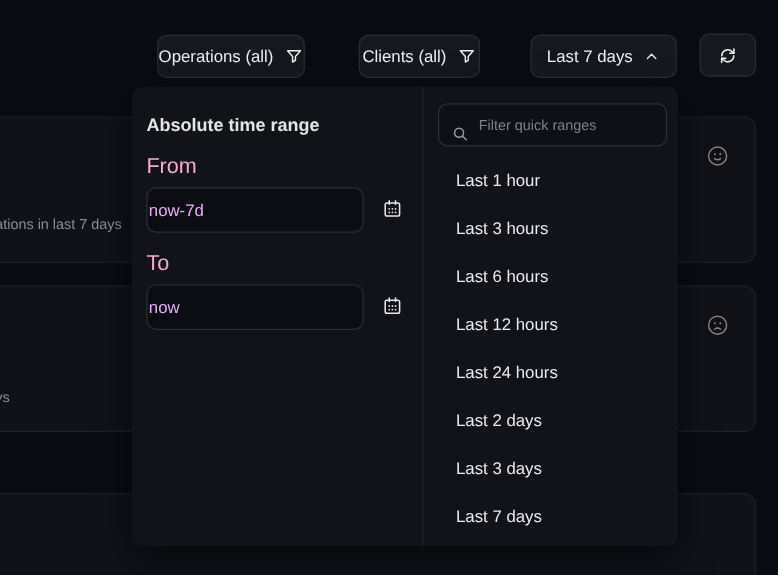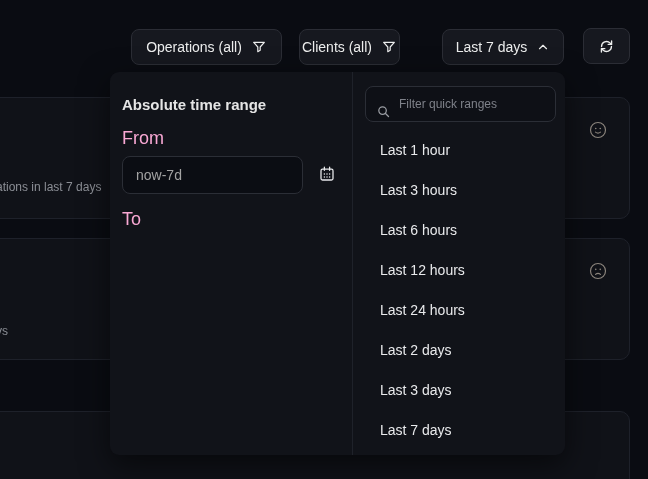--- a/index.html
+++ b/index.html
@@ -28,42 +28,42 @@
   .face-icon.f2 { left:588px; top:261px; }
 
   
   .tb-btn {
     position:absolute; top:29px; height:36px;
     display:flex; align-items:center; justify-content:center; gap:9px;
     background:#16181f; border:1px solid #2b2d35; border-radius:8px;
     font-size:14px; color:#eceded; cursor:pointer;
   }
   .tb-btn svg { display:block; }
-  #btn-operations { left:131px; width:151px; }
+  #btn-operations { left:131px; width:123px; }
   #btn-clients    { left:299px; width:101px; }
   #btn-timerange  { left:442px; width:122px; }
   #btn-refresh    { left:583px; top:28px; width:47px; height:36px; }
 
   
   .panel {
     position:absolute; left:110px; top:72px; width:455px; height:383px;
     background:#111319; border-radius:9px;
     box-shadow:0 10px 30px rgba(0,0,0,.55);
     display:flex;
   }
   .panel-left { width:242px; padding:24px 12px 0 12px; }
   .panel-right { width:213px; border-left:1px solid #1f222a; }
 
   .abs-title { font-size:15px; font-weight:bold; color:#e5e5e5; }
   .fld-label { font-size:18px; color:#f9a8d4; margin-top:15px; }
   .fld-row { display:flex; align-items:center; margin-top:7px; }
   .fld-input {
     width:181px; height:38px;
     background:#0b0d13; border:1px solid #2b2e36; border-radius:8px;
-    color:#a3a3a3; font-size:14px; padding:0 13px;
+    color:#f0abfc; font-size:14px; padding:0 1px;
     font-family:"Liberation Sans", sans-serif; outline:none;
   }
   .cal-btn {
     margin-left:14px; width:20px; height:20px; background:none; border:none;
     color:#e8e9eb; cursor:pointer; padding:0; display:flex; align-items:center; justify-content:center;
   }
   .apply-btn {
     margin-top:17px; height:34px; padding:0 14px;
     background:#84868d; color:#0e1015; border:none; border-radius:8px;
     font-size:14px; font-family:"Liberation Sans", sans-serif; cursor:pointer;
@@ -170,20 +170,39 @@
               <circle cx="8.5" cy="16" r="1"></circle>
                 <circle cx="12" cy="16" r="1"></circle>
                 <circle cx="15.5" cy="16" r="1"></circle>
             </g>
           </svg>
         </span>
       </button>
     </div>
 
     <div class="fld-label">To</div>
+    <div class="fld-row">
+      <input class="fld-input" type="text" value="now" style="">
+      <button class="cal-btn">
+        <span>
+          <svg viewBox="0 0 24 24" width="18" height="18" fill="none" stroke="#e8e9eb" stroke-width="1.7" stroke-linecap="round">
+            <rect x="4" y="5.5" width="16" height="14.5" rx="2"></rect>
+            <path d="M8.5 3v4M15.5 3v4"></path>
+            <g fill="#e8e9eb" stroke="none">
+              <circle cx="8.5" cy="12" r="1"></circle>
+                <circle cx="12" cy="12" r="1"></circle>
+                <circle cx="15.5" cy="12" r="1"></circle>
+              <circle cx="8.5" cy="16" r="1"></circle>
+                <circle cx="12" cy="16" r="1"></circle>
+                <circle cx="15.5" cy="16" r="1"></circle>
+            </g>
+          </svg>
+        </span>
+      </button>
+    </div>
 
   </div>
 
   <div class="panel-right">
     <div class="qr-search">
       <span>
         <svg viewBox="0 0 24 24" width="15" height="15" fill="none" stroke="#9preferably"></svg>
         <svg viewBox="0 0 24 24" width="15" height="15" fill="none" stroke="#9a9da3" stroke-width="2" stroke-linecap="round">
           <circle cx="10.5" cy="10.5" r="6"></circle>
           <path d="M15.2 15.2L20 20"></path>

